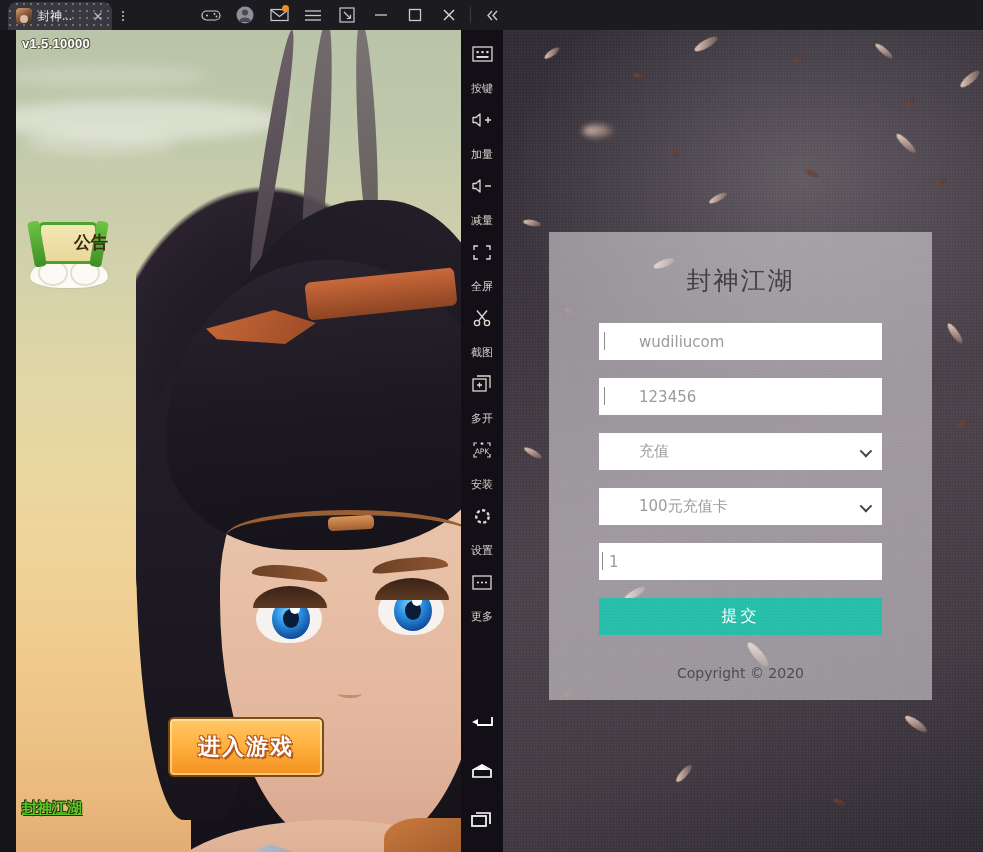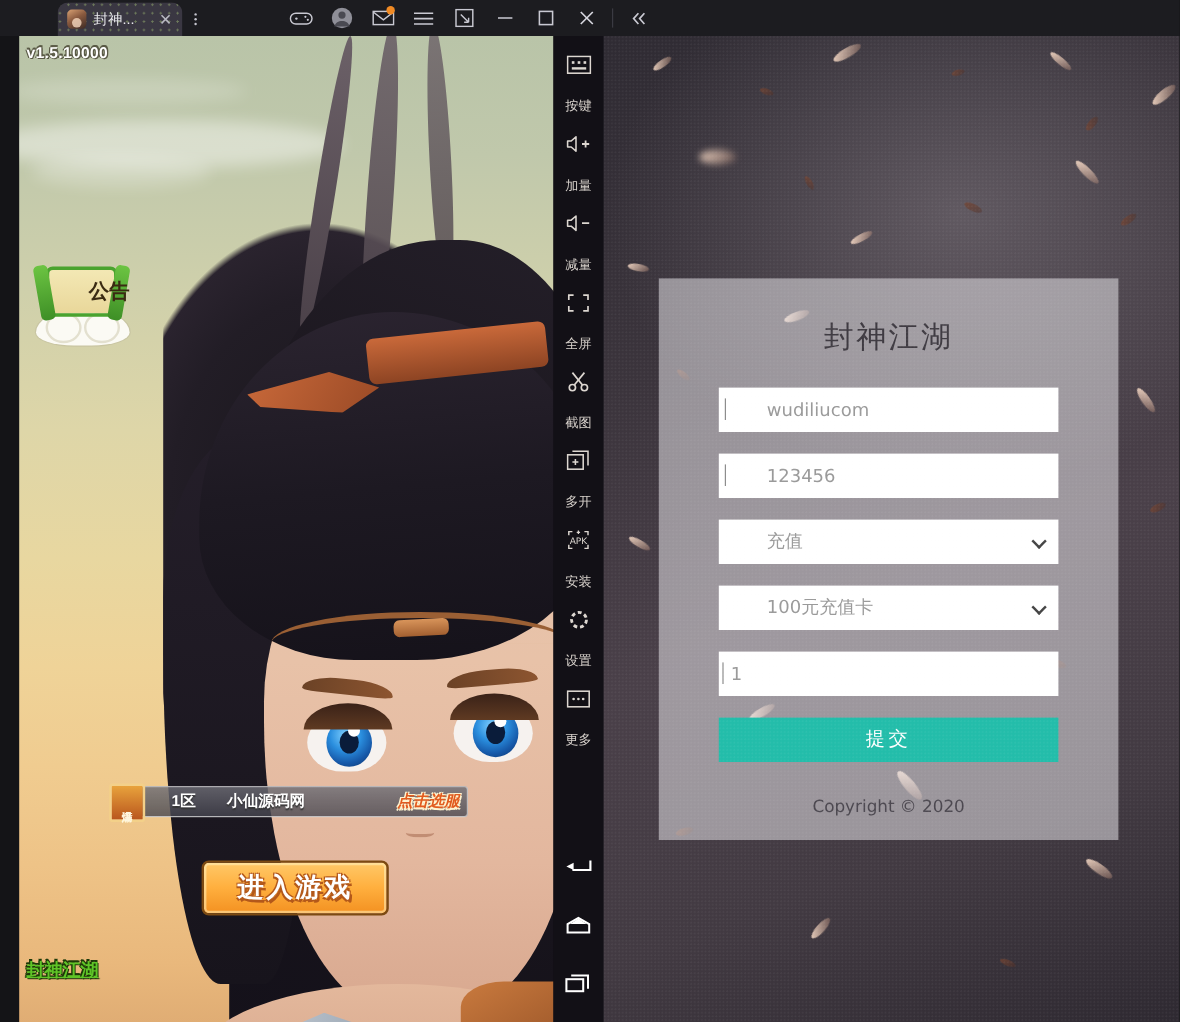--- a/index.html
+++ b/index.html
@@ -8,21 +8,21 @@
     background: #1b1b1f;
     font-family: "Liberation Sans", "DejaVu Sans", sans-serif;
     overflow: hidden;
   }
   #app { position: relative; width: 983px; height: 852px; background: #141417; }
 
   
   .titlebar {
     position: absolute; left: 0; top: 0; width: 983px; height: 30px;
     background: #1c1c20;
-    display: flex; align-items: flex-end; padding-left: 40px;
+    display: flex; align-items: flex-end;
   }
   .tab {
     position: relative; margin-left: 8px; width: 104px; height: 28px;
     background: #3a3742;
     border-radius: 9px 9px 0 0;
     display: flex; align-items: center; padding: 0 6px 0 8px;
     background-image: radial-gradient(circle at 2px 2px, rgba(170,200,120,.45) 0.8px, transparent 1px);
     background-size: 7px 7px;
   }
   .tab-avatar {
@@ -231,21 +231,21 @@
   .server-zone { color: #fff; font-size: 13px; font-weight: bold; margin-left: 42px; text-shadow: 0 1px 1px #333; }
   .server-name { color: #fff; font-size: 13px; font-weight: bold; margin-left: 26px; text-shadow: 0 1px 1px #333; }
   .server-pick {
     margin-left: auto; margin-right: 6px; color: #e25b1e; font-size: 13px;
     font-weight: bold; font-style: italic;
     text-shadow: 1px 1px 0 #fff3cf, -1px -1px 0 #fff3cf, 1px -1px 0 #fff3cf, -1px 1px 0 #fff3cf;
   }
 
   
   .enter-btn {
-    position: absolute; left: 152px; top: 687px; width: 156px; height: 46px;
+    position: absolute; left: 152px; top: 687px; width: 156px; height: 60px;
     background: linear-gradient(180deg,#ffc868 0%, #ffb03f 48%, #f39121 100%);
     border: 2px solid #7c4a12; border-radius: 6px;
     box-shadow: inset 0 0 0 2px rgba(255,240,190,.55);
     display: flex; align-items: center; justify-content: center;
   }
   .enter-btn span {
     color: #fff; font-size: 22px; font-weight: bold; letter-spacing: 2px;
     text-shadow: 2px 2px 0 #b3581a, -1px -1px 0 #b3581a, 1px -1px 0 #b3581a, -1px 1px 0 #b3581a;
   }
   .switch-acct {
@@ -453,26 +453,20 @@
     <div class="blade"></div>
 
     <div class="version">v1.5.10000</div>
 
     <div class="announce">
       <div class="puff"></div>
       <div class="scroll"></div>
       <div class="txt">公告</div>
     </div>
 
-    <div class="serverbar">
-      <div class="server-badge">爆满</div>
-      <div class="server-zone">1区</div>
-      <div class="server-name">小仙源码网</div>
-      <div class="server-pick">点击选服</div>
-    </div>
 
     <div class="enter-btn">
       <span>进入游戏</span>
     </div>
 
     <div class="switch-acct">封神江湖</div>
   </div>
 
   <div class="sidebar">
 

